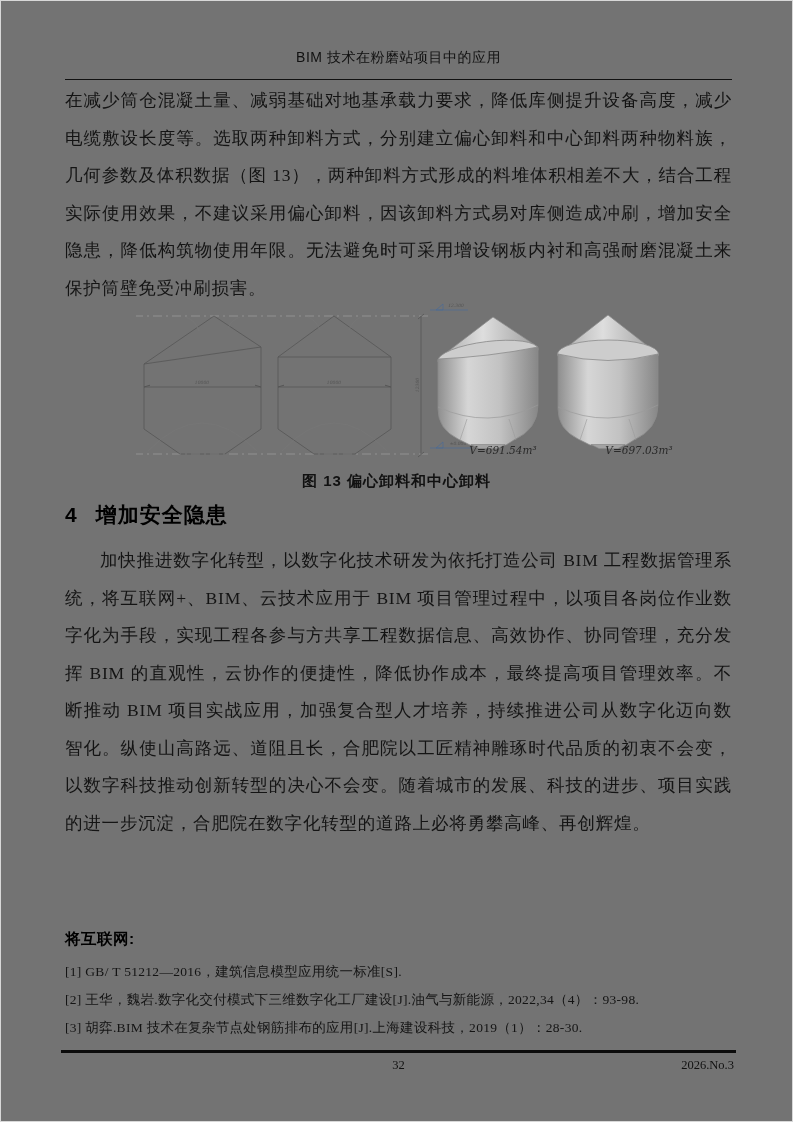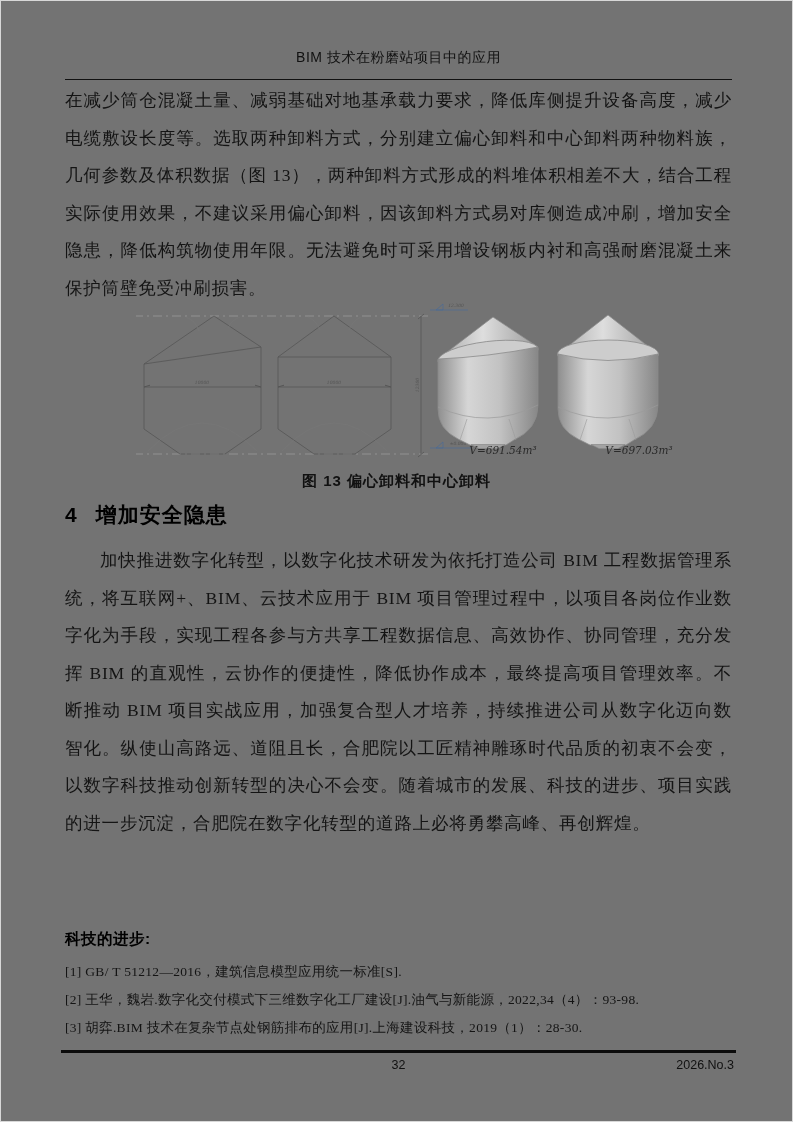--- a/index.html
+++ b/index.html
@@ -38,21 +38,21 @@
     font-weight:bold;font-size:15.5px;margin:0 0 8px 0;color:#000;
     font-family:"Liberation Sans","DejaVu Sans",sans-serif;letter-spacing:.5px;
   }
   .ref-item{
     font-size:13.5px;line-height:28px;color:#141414;letter-spacing:.3px;
     font-family:"Liberation Serif","DejaVu Serif",serif;
   }
   .page-footer{
     position:absolute;left:60px;right:56px;top:1049px;height:28px;
     border-top:3px solid #0c0c0c;
-    font-family:Liberation Sans, sans-serif;
+    font-family:Liberation Serif, serif;
     font-size:12.5px;color:#111;
   }
   .footer-page-num{
     position:absolute;left:0;right:0;top:5px;text-align:center;
   }
   .footer-issue{position:absolute;right:2px;top:5px;}
   svg text{font-family:"DejaVu Serif","Liberation Serif",serif;}
 </style>
 </head>
 <body>
@@ -147,21 +147,21 @@
     </svg>
   </div>
 
   <div class="fig-caption">图 13 偏心卸料和中心卸料</div>
 
   <h2 class="sec-heading"><span class="sec-num">4</span><span>增加安全隐患</span></h2>
 
   <div class="body-para para2">加快推进数字化转型，以数字化技术研发为依托打造公司 BIM 工程数据管理系统，将互联网+、BIM、云技术应用于 BIM 项目管理过程中，以项目各岗位作业数字化为手段，实现工程各参与方共享工程数据信息、高效协作、协同管理，充分发挥 BIM 的直观性，云协作的便捷性，降低协作成本，最终提高项目管理效率。不断推动 BIM 项目实战应用，加强复合型人才培养，持续推进公司从数字化迈向数智化。纵使山高路远、道阻且长，合肥院以工匠精神雕琢时代品质的初衷不会变，以数字科技推动创新转型的决心不会变。随着城市的发展、科技的进步、项目实践的进一步沉淀，合肥院在数字化转型的道路上必将勇攀高峰、再创辉煌。</div>
 
   <div class="refs">
-    <p class="refs-heading">科技的进步:</p>
+    <p class="refs-heading">将互联网:</p>
     <div class="ref-item">[1] GB/ T 51212—2016，建筑信息模型应用统一标准[S].</div>
     <div class="ref-item">[2] 王华，魏岩.数字化交付模式下三维数字化工厂建设[J].油气与新能源，2022,34（4）：93-98.</div>
     <div class="ref-item">[3] 胡弈.BIM 技术在复杂节点处钢筋排布的应用[J].上海建设科技，2019（1）：28-30.</div>
   </div>
 
   <div class="page-footer">
     <span class="footer-page-num">32</span>
     <span class="footer-issue">2026.No.3</span>
   </div>
 

